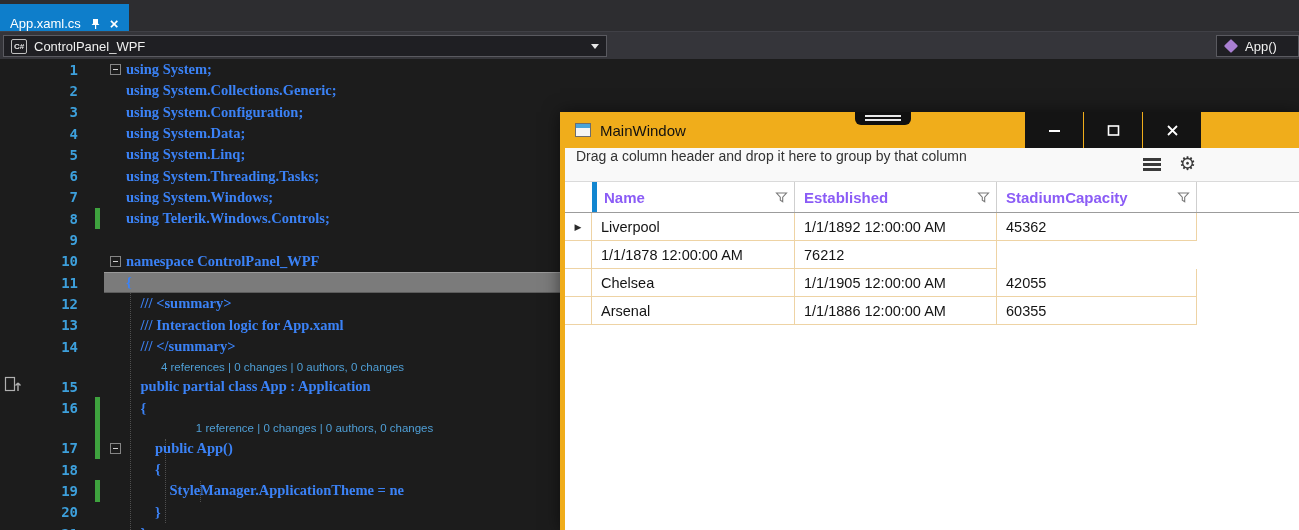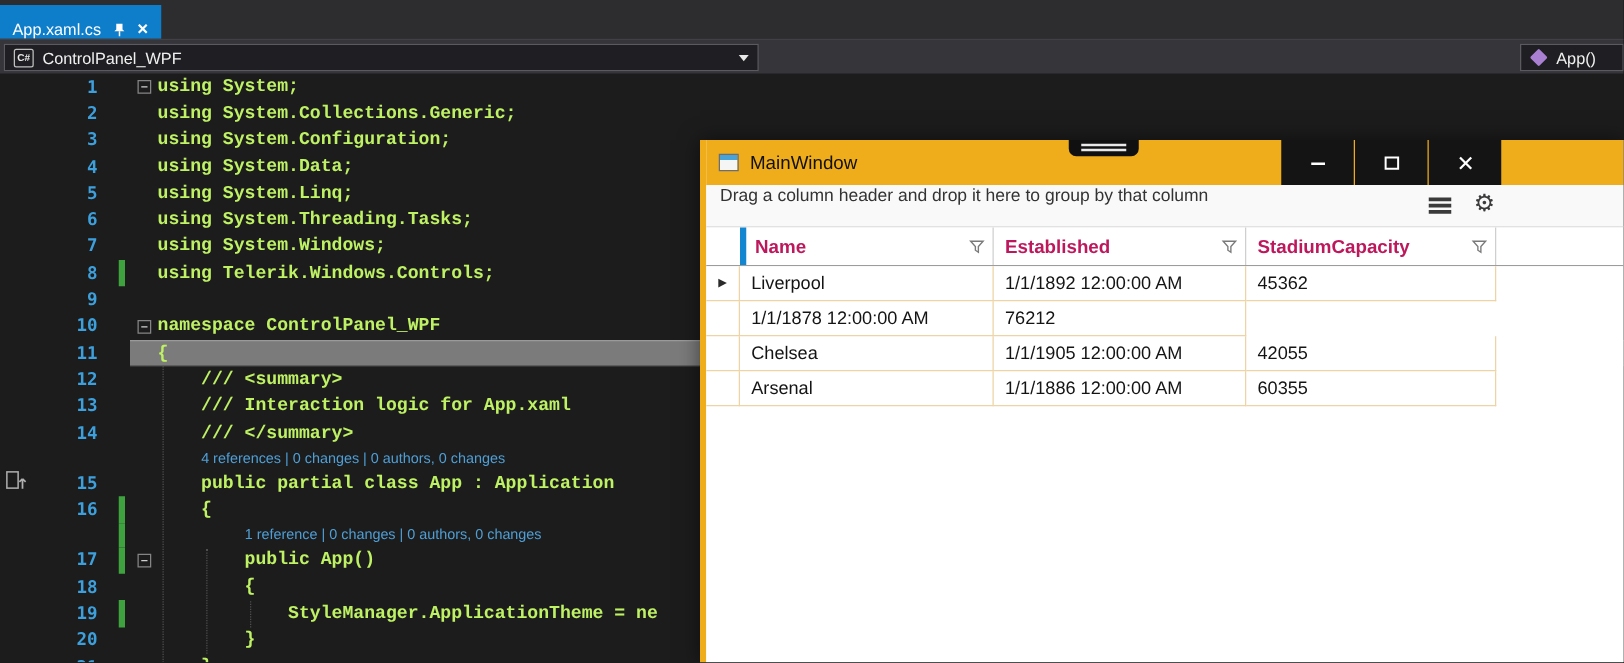--- a/index.html
+++ b/index.html
@@ -39,22 +39,22 @@
   .erow{display:flex;align-items:center;height:21.3px;position:relative}
   .erow.lensrow{height:19px}
   .gmargin{width:30px;flex:none;height:100%}
   .lnum{width:48px;flex:none;text-align:right;color:#3da0dc;
         font-family:"DejaVu Sans Mono",monospace;font-weight:bold;font-size:14px}
   .chgcol{width:26px;flex:none;position:relative;height:100%}
   .chgbar{position:absolute;left:17px;top:0;bottom:0;width:5px;background:#3ea23e}
   .fcol{width:22px;flex:none;display:flex;justify-content:center;align-items:center}
   .fold{width:11px;height:11px;border:1px solid #858585;position:relative;background:#1c1c1c;z-index:1}
   .fold::after{content:"";position:absolute;left:2px;right:2px;top:4px;height:1px;background:#cfcfcf}
-  .codetext{white-space:pre;font-family:Liberation Mono, monospace;font-weight:bold;font-size:14.5px;
-            color:#bef264;position:relative;z-index:1}
+  .codetext{white-space:pre;font-family:Liberation Serif, serif;font-weight:bold;font-size:14.5px;
+            color:#3b82f6;position:relative;z-index:1}
   .lenstext{white-space:pre;font-family:"Liberation Sans",sans-serif;font-size:11.5px;color:#4f9fd6;
             position:relative;z-index:1}
   .erow.hl::before{content:"";position:absolute;left:104px;right:0;top:0;bottom:0;background:#7b7b7b;
                    box-shadow:inset 0 1px 0 #9a9a9a, inset 0 -1px 0 #5c5c5c}
   .guide{position:absolute;width:0;border-left:1px dotted #4f4f4f}
   .g1{left:130px;top:234px;height:237px}
   .g2{left:165px;top:380px;height:84px}
   .g3{left:200px;top:422px;height:21px}
   .margin-glyph{position:absolute;left:4px;top:317px;width:18px;height:18px}
 
@@ -75,21 +75,21 @@
             border-bottom:1px solid #dadada;display:flex;align-items:flex-start;padding-left:11px;
             font-size:14px;color:#333}
   .burger{position:absolute;right:138px;top:10px;width:18px}
   .burger i{display:block;height:2.5px;background:#3a3a3a;margin-bottom:2.5px}
   .gear{position:absolute;right:103px;top:4px;font-size:19px;color:#3a3a3a;
         font-family:"DejaVu Sans",sans-serif}
 
   .gridheader{position:absolute;left:0;top:70px;right:0;height:31px;background:#fff;
               border-bottom:1px solid #9c9c9c;display:grid;grid-template-columns:27px 203px 202px 200px 1fr}
   .gh{position:relative;border-right:1px solid #cfcfcf;display:flex;align-items:center;
-      padding-left:9px;font-weight:bold;font-size:15px;color:#be185d}
+      padding-left:9px;font-weight:bold;font-size:15px;color:#8b5cf6}
   .gh.ind{border-right:none;padding:0}
   .gh.fill{border-right:none}
   .gh.c0::before{content:"";position:absolute;left:0;top:0;bottom:0;width:5px;background:var(--accent)}
   .gh.c0{padding-left:12px}
   .funnel{position:absolute;right:6px;top:9px}
 
   #gridrows{position:absolute;left:0;top:101px;right:0;bottom:0;background:#fff}
   .grow{display:grid;grid-template-columns:27px 203px 202px 200px 1fr;height:28px}
   .gcell{border-right:1px solid var(--gridline);border-bottom:1px solid var(--gridline);
          display:flex;align-items:center;padding-left:9px;font-size:14.5px;color:#141414;overflow:hidden}

